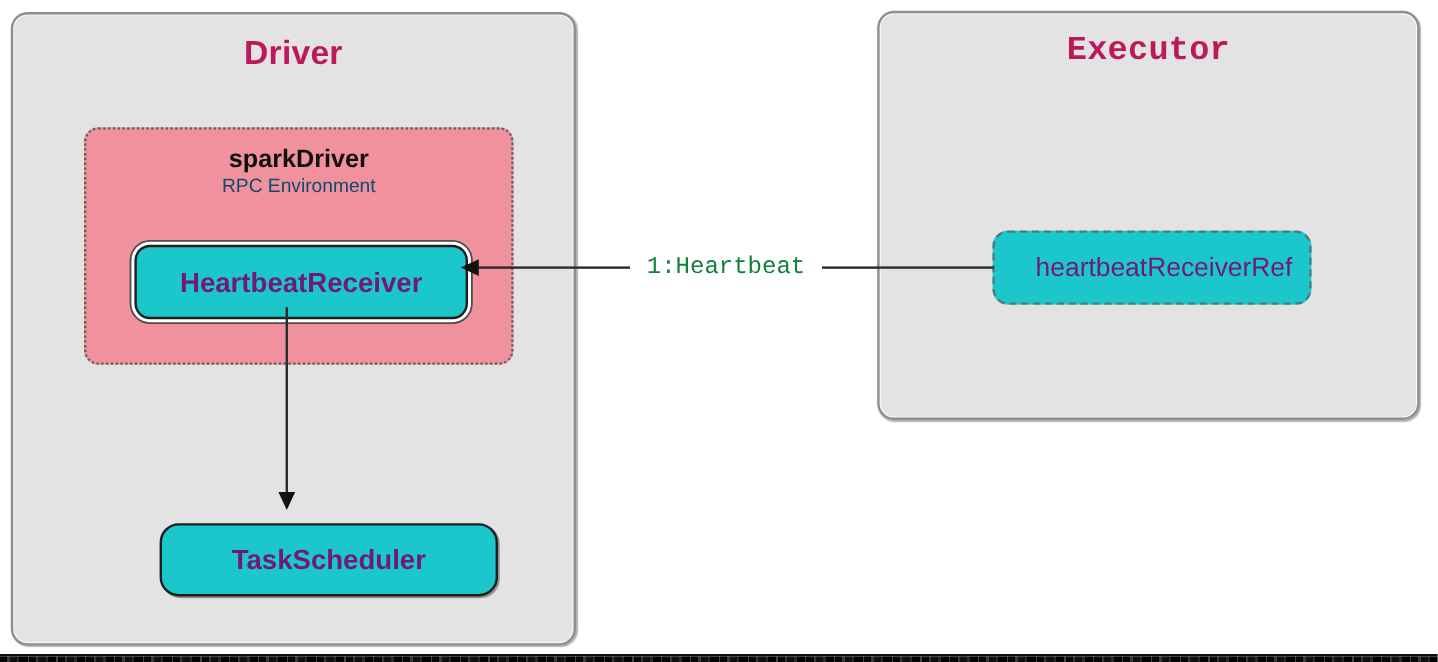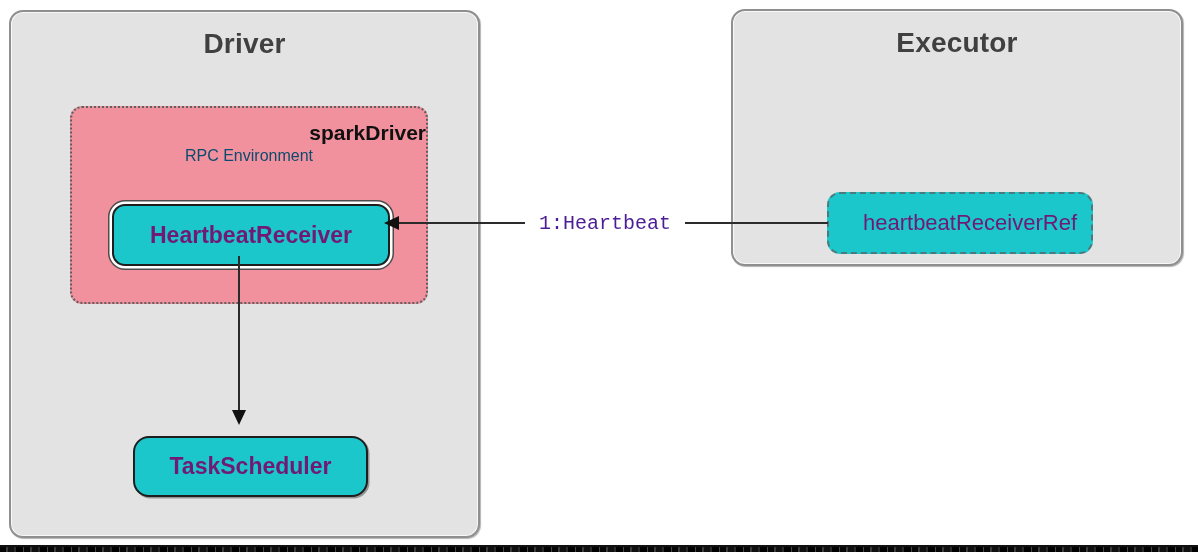--- a/index.html
+++ b/index.html
@@ -15,42 +15,42 @@
   
   .container-box {
     position: absolute;
     background: var(--container-fill, #e3e3e3);
     border: 2px solid var(--container-border, #8f8f8f);
     border-radius: 14px;
     box-shadow: inset 0 0 0 1px #f8f8f8, 1px 1px 1px rgba(0,0,0,0.3);
     box-sizing: border-box;
   }
   #driver-box   { left: 9px;   top: 10px; width: 471px; height: 528px; }
-  #executor-box { left: 731px; top: 9px;  width: 452px; height: 257px; }
+  #executor-box { left: 731px; top: 9px;  width: 452px; height: 341px; font-family: Liberation Mono, monospace; }
 
   .container-title {
     position: absolute; left: 0; right: 0; top: 16px;
     text-align: center;
     font-weight: bold; font-size: 28px; letter-spacing: 0.2px;
-    color: #404040;
+    color: #be185d;
   }
 
   
   .rpc-box {
     position: absolute;
     background: var(--rpc-fill, #f2919e);
     border: 2px dotted var(--rpc-border, #5f5f5f);
     border-radius: 12px;
     box-sizing: border-box;
   }
   #spark-driver-rpc   { left: 59px;  top: 94px; width: 358px; height: 198px; }
 
   .rpc-title {
     position: absolute; left: 0; right: 0; top: 13px;
-    text-align: right;
+    text-align: center;
     font-weight: bold; font-size: 21px; color: #101010;
   }
   .rpc-subtitle {
     position: absolute; left: 0; right: 0; top: 39px;
     text-align: center;
     font-size: 16px; color: #0c4a6e;
   }
 
   
   .node {
@@ -61,21 +61,21 @@
     box-sizing: border-box;
     white-space: nowrap;
   }
   #heartbeat-receiver {
     left: 101px; top: 192px; width: 278px; height: 62px;
     border: 2.5px solid #1e1e1e; border-radius: 13px;
     box-shadow: 0 0 0 2.5px #ffffff, 0 0 0 4px #4c4c4c;
     font-weight: bold; font-size: 23px;
   }
   #task-scheduler {
-    left: 122px; top: 424px; width: 235px; height: 61px;
+    left: 122px; top: 424px; width: 282px; height: 61px;
     border: 2.5px solid #1e1e1e; border-radius: 16px;
     box-shadow: 1.5px 1.5px 0 rgba(0,0,0,0.35);
     font-weight: bold; font-size: 23px;
   }
   #heartbeat-receiver-ref {
     left: 827px; top: 192px; width: 266px; height: 62px;
     border: 2px dashed var(--ref-border, #4a7a7e);
     border-radius: 13px;
     font-size: 22px;
     padding-left: 20px;
@@ -98,21 +98,21 @@
     border-left: 7px solid transparent;
     border-right: 7px solid transparent;
     border-top: 15px solid #111111;
   }
 
   .msg-label {
     position: absolute;
     transform: translate(-50%, -50%);
     font-family: "Liberation Mono", monospace;
     font-size: 20px; font-weight: 500;
-    color: #4c1d95;
+    color: #15803d;
     white-space: nowrap;
   }
   #heartbeat-label { left: 605px; top: 223px; background: #ffffff; padding: 2px 14px; }
   #received-label  { left: 240px; top: 354px; background: var(--container-fill, #e3e3e3); padding: 3px 2px; }
 
   
   #cropped-strip {
     position: absolute; left: 0; top: 545px; width: 1198px; height: 7px;
     box-sizing: border-box;
     border-top: 2px solid #101010;

